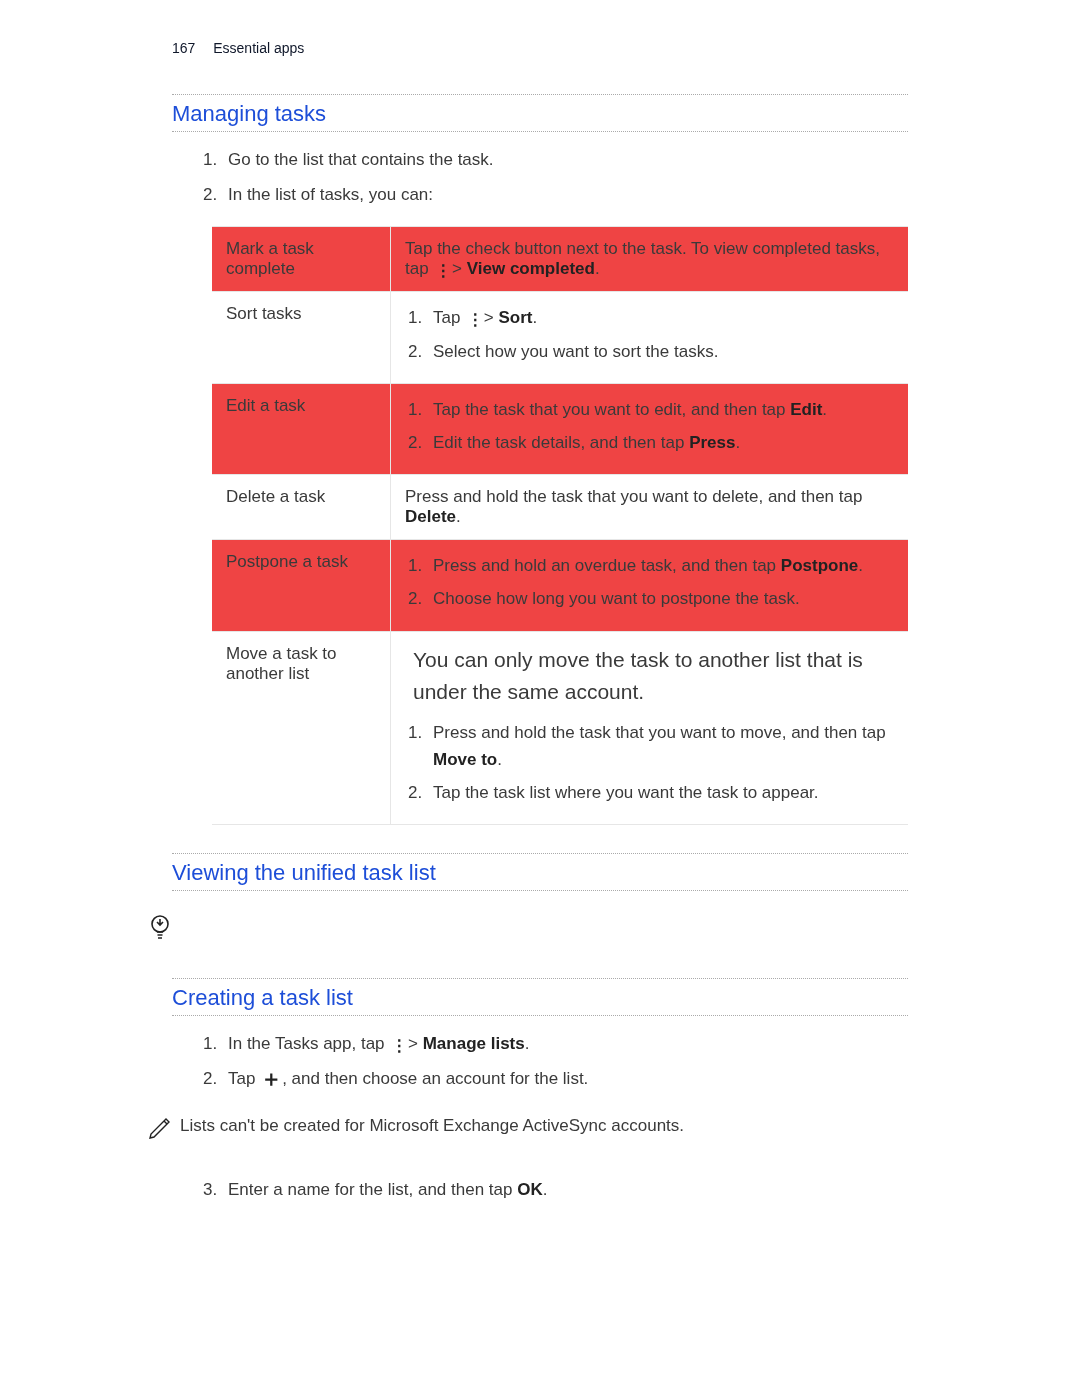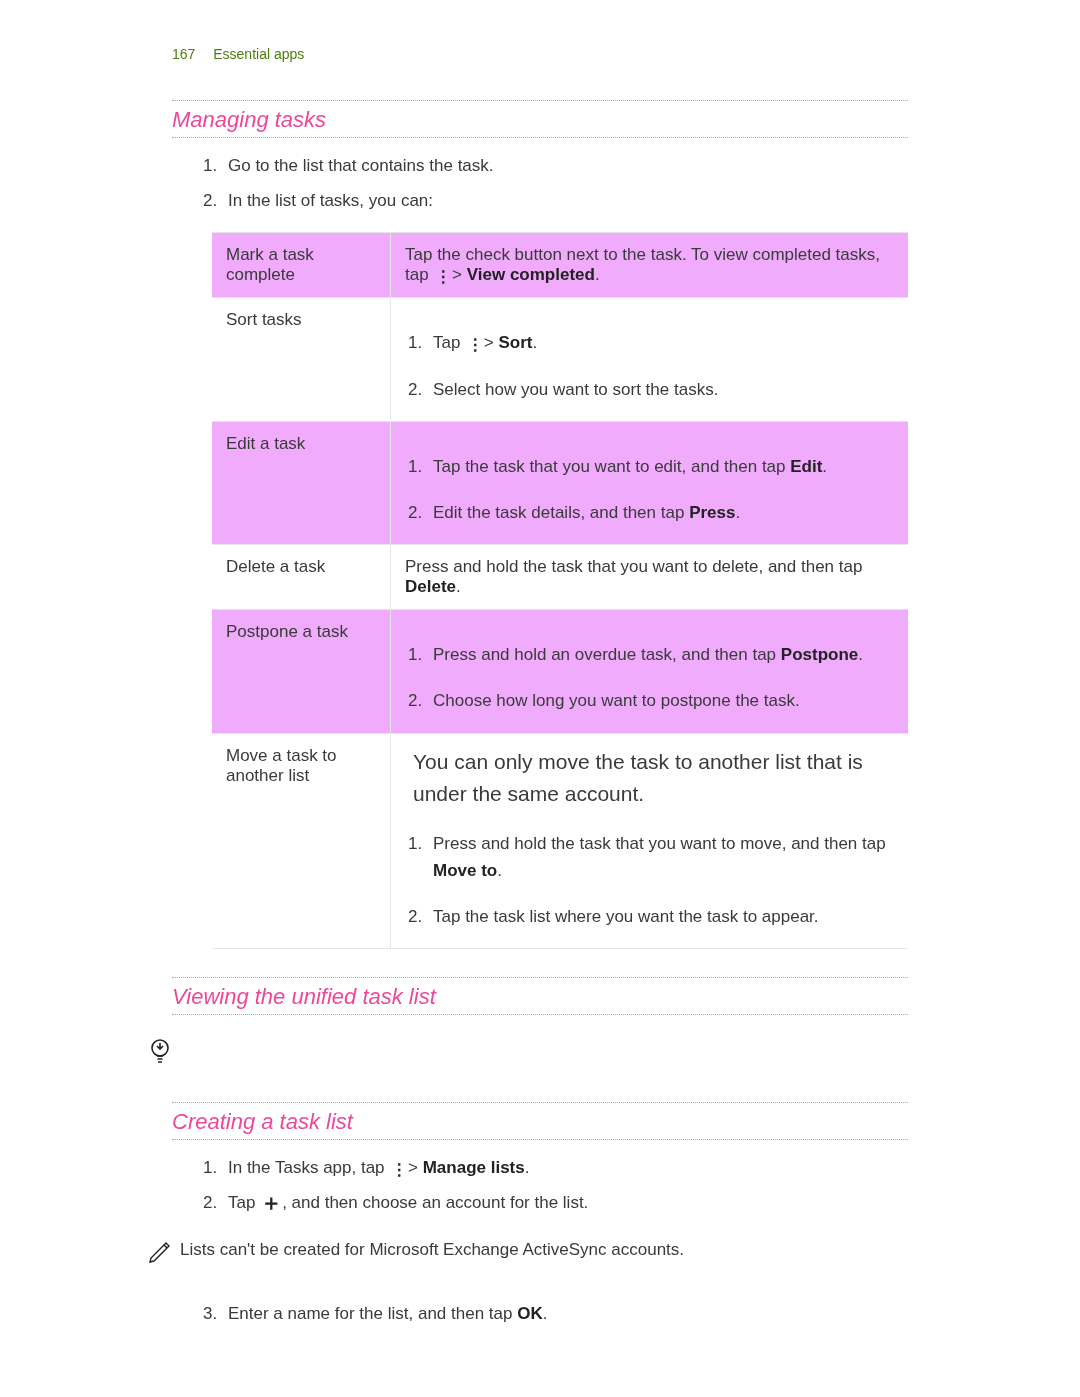--- a/index.html
+++ b/index.html
@@ -13,64 +13,62 @@
     width: 1080px;
     min-height: 1397px;
   }
   .page {
     padding: 40px 172px 0 172px;
     box-sizing: border-box;
   }
 
   .page-header {
     font-size: 14px;
-    color: #4d7c0f;
+    color: #0f172a;
     margin-bottom: 38px;
-    margin-top: 6px;
   }
   .page-header .pn { margin-right: 14px; }
 
   .section-title {
-    color: #ec4899;
+    color: #1d4ed8;
     font-size: 22px;
     margin: 0 0 4px 0;
     border-bottom: 1px dotted #aaa;
     border-top: 1px dotted #aaa;
     padding: 6px 0 4px 0;
     font-weight: normal;
-    font-style: italic;
   }
 
   ol {
     margin: 14px 0 18px 0;
     padding-left: 50px;
     font-size: 17px;
     line-height: 1.6;
   }
   ol > li { padding-left: 6px; margin-bottom: 8px; }
   ol.sublist { margin: 0; padding-left: 22px; }
-  ol.sublist > li { margin-bottom: 6px; margin-top: 19px; }
+  ol.sublist > li { margin-bottom: 6px; }
 
   .para { font-size: 21px; line-height: 1.55; margin: 10px 8px; }
 
   table.tasks {
     border-collapse: collapse;
     width: 100%;
     margin: 8px 0 28px 40px;
     font-size: 17px;
   }
   table.tasks td {
     border-right: 1px solid #e6e6e6;
     border-bottom: 1px solid #e6e6e6;
     padding: 12px 14px;
     vertical-align: top;
   }
   table.tasks tr td:last-child { border-right: none; }
   table.tasks tr:first-child td { border-top: 1px solid #e6e6e6; }
-  table.tasks tr.shade td { background: #f0abfc; }
+  table.tasks tr.shade td { background: #ef4444; }
   table.tasks td.label { width: 150px; }
 
   .icon-overflow {
     display: inline-block;
     width: 10px;
     height: 16px;
     vertical-align: -2px;
     margin: 0 2px;
   }
   .icon-overflow::before {

